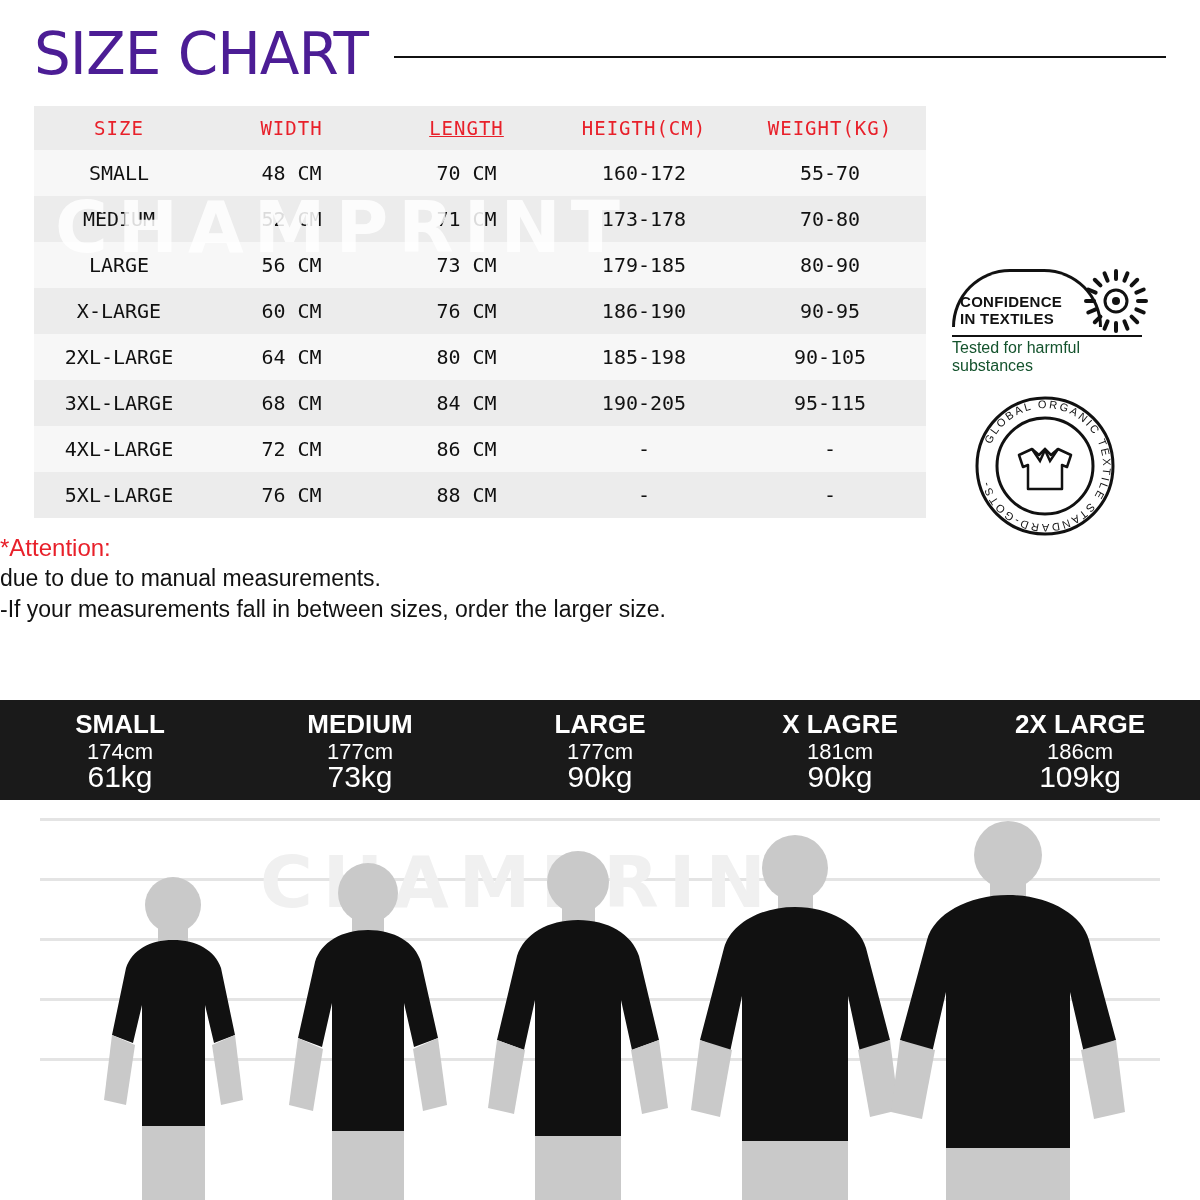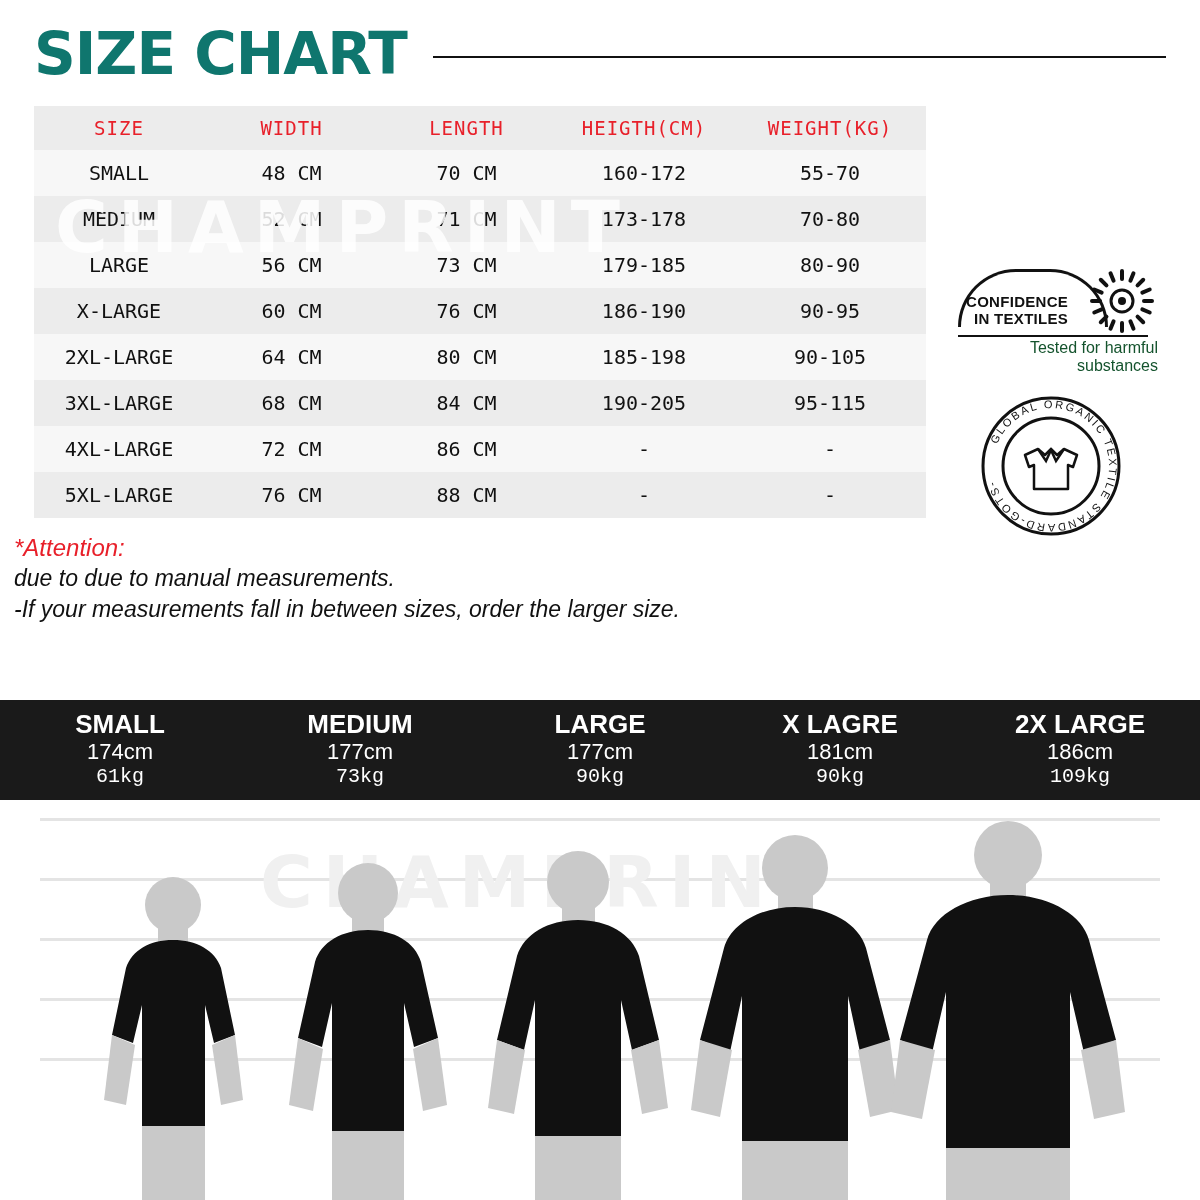--- a/index.html
+++ b/index.html
@@ -14,24 +14,24 @@
 
   
   .title-row {
     display: flex;
     align-items: center;
     padding: 18px 34px 0 34px;
     height: 90px;
   }
   .title-text {
     font-family: "DejaVu Sans", sans-serif;
-    font-weight: bold;
+    font-weight: normal;
     font-size: 58px;
     letter-spacing: -1px;
-    color: #0f766e;
+    color: #4c1d95;
     line-height: 1;
     white-space: nowrap;
   }
   .title-rule {
     flex: 1;
     height: 0;
     border-top: 2px solid #111;
     margin-left: 26px;
     margin-top: 6px;
   }
@@ -60,44 +60,43 @@
     color: #e8202a;
     letter-spacing: 1px;
     font-size: 19px;
     background: #ececec;
     height: 44px;
   }
   table.size-table tbody tr:nth-child(odd) { background: #f7f7f7; }
   table.size-table tbody tr:nth-child(even) { background: #ececec; }
   .col-size { width: 170px; }
   .col-width { width: 175px; margin-top: 36px; }
-  .col-length { width: 175px; }
+  .col-length { width: 175px; text-decoration: underline; }
   .col-height { width: 180px; }
   .col-weight { width: 192px; }
 
   .watermark-table {
     position: absolute;
     top: 185px;
     left: 55px;
     font-family: "DejaVu Sans", sans-serif;
     font-weight: bold;
     font-size: 72px;
     letter-spacing: 10px;
     color: rgba(255,255,255,0.85);
     pointer-events: none;
     user-select: none;
   }
 
   
   .badges {
     position: absolute;
-    right: 30px;
+    right: 36px;
     top: 265px;
     width: 230px;
-    text-align: right;
   }
   .oeko {
     position: relative;
     width: 200px;
     height: 110px;
     margin-left: 18px;
   }
   .oeko .arc {
     position: absolute;
     left: 0; top: 4px;
@@ -134,23 +133,22 @@
   .gots {
     position: relative;
     width: 150px;
     height: 150px;
     margin: 16px 0 0 36px;
   }
   .gots svg { position: absolute; left: 0; top: 0; }
 
   
   .attention {
-    margin: 14px 0 0 14px;
+    margin: 14px 0 0 0;
     width: 1000px;
-    font-style: italic;
   }
   .attention .head {
     color: #e8202a;
     font-size: 24px;
     font-family: "Liberation Sans", sans-serif;
     line-height: 31px;
   }
   .attention .line {
     color: #111;
     font-size: 23px;
@@ -168,21 +166,21 @@
   }
   .band .cell {
     flex: 1;
     color: #ffffff;
     text-align: center;
     padding-top: 9px;
     font-family: "Liberation Sans", sans-serif;
   }
   .band .cell .lbl { font-size: 26px; font-weight: bold; line-height: 30px; }
   .band .cell .h { font-size: 22px; line-height: 25px; }
-  .band .cell .w { font-size: 20px; line-height: 25px; font-family: Liberation Mono, monospace; }
+  .band .cell .w { font-size: 30px; line-height: 25px; }
 
   
   .figures {
     position: absolute;
     left: 0; top: 800px;
     width: 1200px; height: 400px;
     background: #ffffff;
     overflow: hidden;
   }
   .figures .grid-line {

